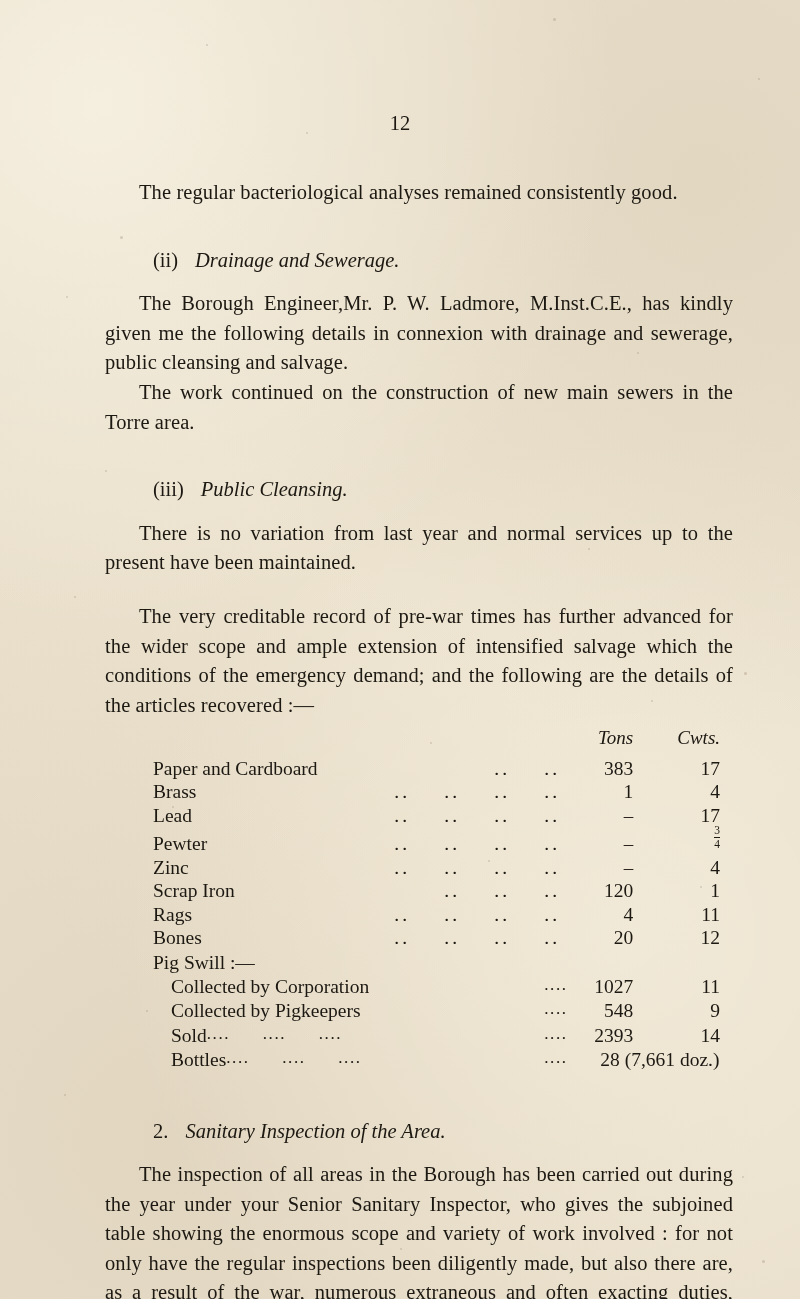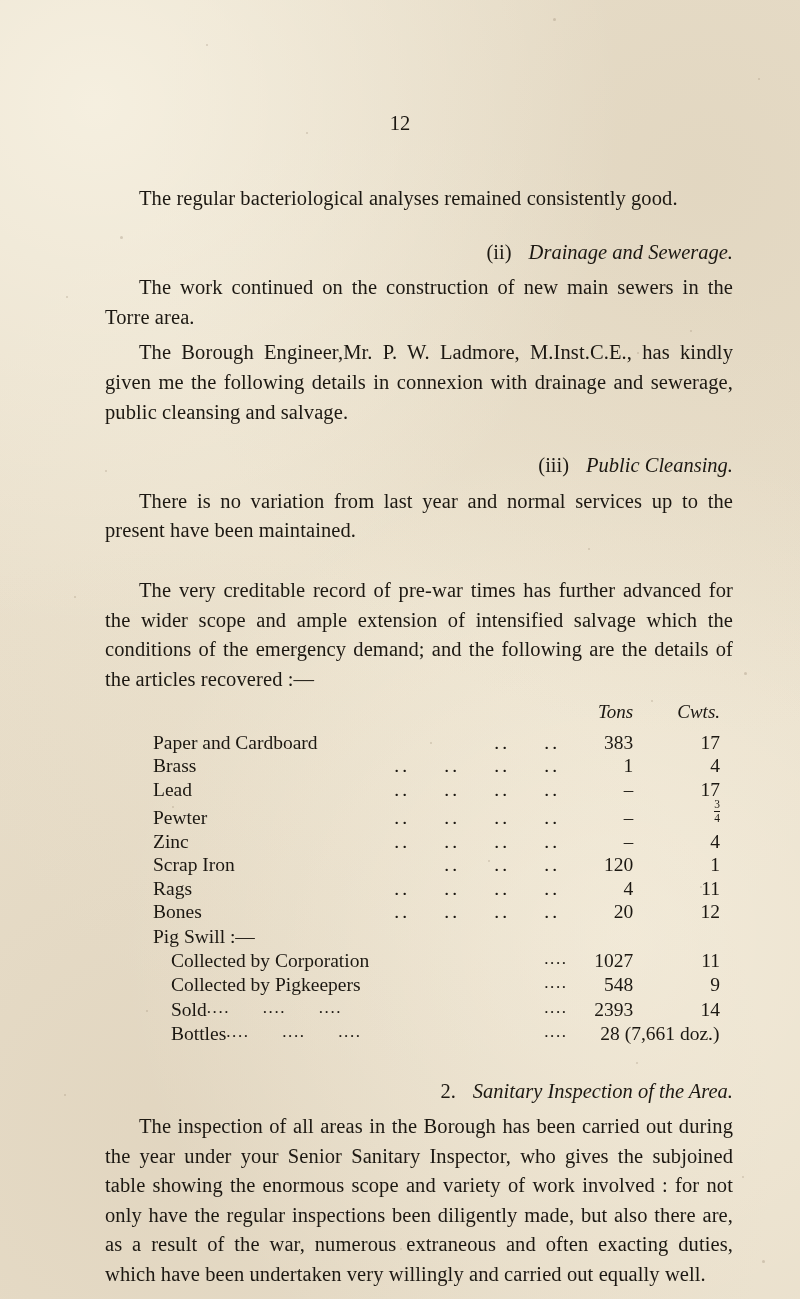--- a/index.html
+++ b/index.html
@@ -48,37 +48,36 @@
     text-align: center;
     font-size: 20.5px;
   }
   .content {
     position: absolute;
     left: 105px;
     top: 178px;
     width: 628px;
   }
   p.para {
-    margin: 6px 0 0 0;
+    margin: 0 0 0 0;
     font-size: 20.5px;
     line-height: 29.6px;
     text-align: justify;
     text-indent: 34px;
     letter-spacing: .1px;
   }
   .gap-md { height: 24px; }
   .gap-lg { height: 30px; }
 
   .section-head {
     font-size: 20.5px;
     line-height: 29.6px;
-    margin: 0;
+    margin: 14px;
     padding-left: 34px;
     white-space: nowrap;
-    text-align: right;
   }
   .section-head .num { font-style: normal; }
   .section-head .ttl {
     font-style: italic;
     margin-left: 17px;
   }
 
   
   .salvage-table {
     margin-top: 6px;
@@ -166,22 +165,22 @@
 
   <div class="content">
 
     <p class="para">The regular bacteriological analyses remained consistently good.</p>
 
     <div class="gap-md"></div>
 
     <div class="section-head">
       <span class="num">(ii)</span><span class="ttl">Drainage and Sewerage.</span>
     </div>
+    <p class="para">The Borough  Engineer,Mr. P. W. Ladmore, M.Inst.C.E., has kindly given me the following details in connexion with drainage and sewerage, public cleansing and salvage.</p>
     <p class="para">The work continued on the construction of new main sewers in the Torre area.</p>
-    <p class="para">The Borough  Engineer,Mr. P. W. Ladmore, M.Inst.C.E., has kindly given me the following details in connexion with drainage and sewerage, public cleansing and salvage.</p>
 
     <div class="gap-md"></div>
 
     <div class="section-head">
       <span class="num">(iii)</span><span class="ttl">Public Cleansing.</span>
     </div>
     <p class="para">There is no variation from last year and normal services up to the present have been maintained.</p>
 
     <div class="gap-md"></div>
 

